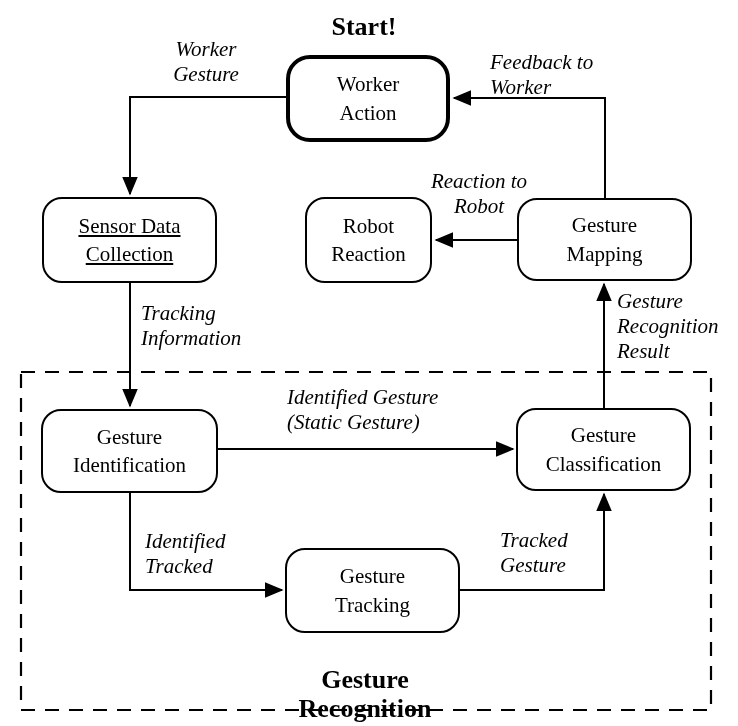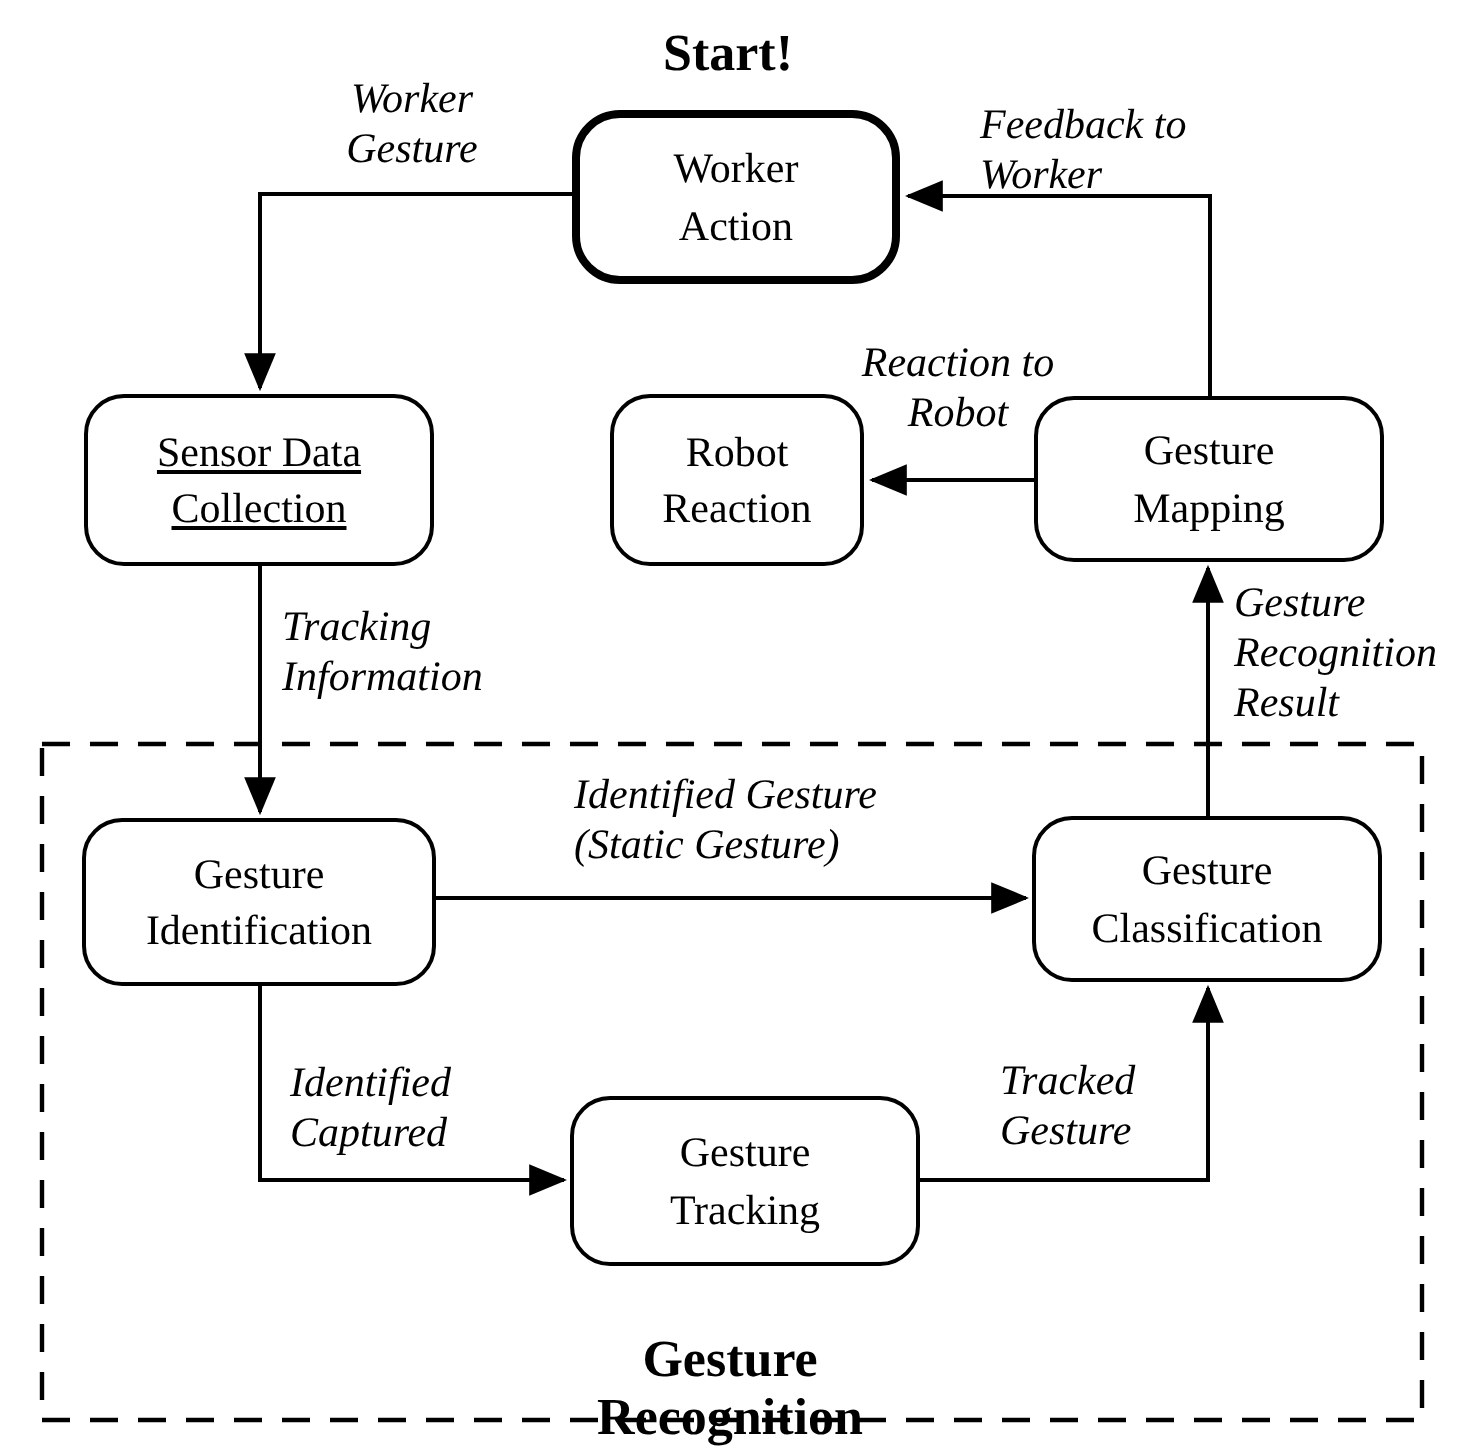--- a/index.html
+++ b/index.html
@@ -100,18 +100,18 @@
 Information</div>
 
   <div class="elabel" style="left:287px;top:385px;">Identified Gesture
 (Static Gesture)</div>
 
   <div class="elabel" style="left:617px;top:289px;">Gesture
 Recognition
 Result</div>
 
   <div class="elabel" style="left:145px;top:529px;">Identified
-Captured</div>
+Tracked</div>
 
   <div class="elabel" style="left:500px;top:528px;">Tracked
 Gesture</div>
 
 </div>
 
 </body></html>

